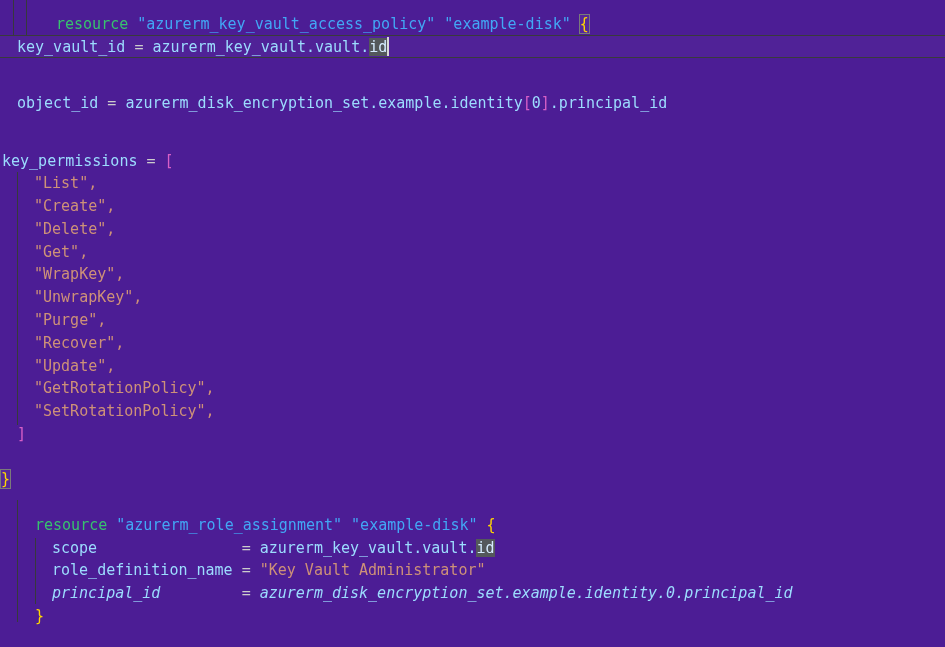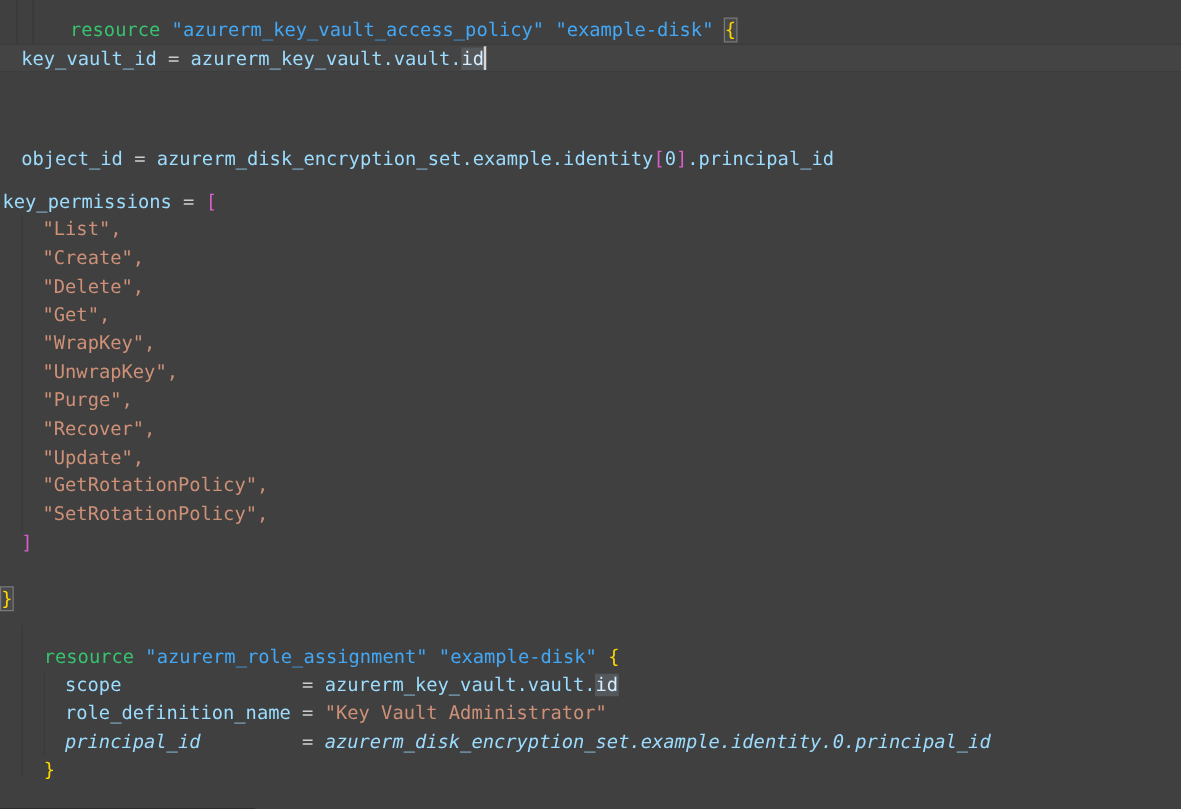--- a/index.html
+++ b/index.html
@@ -1,19 +1,19 @@
 <!DOCTYPE html>
 <html><head>
 <meta charset="utf-8">
 <style>
   html,body{margin:0;padding:0;background:#141414;}
   .editor{
     position:relative;
     width:945px;height:647px;
-    background:#404040;
+    background:#4c1d95;
     overflow:hidden;
     font-family:"DejaVu Sans Mono","Liberation Mono",monospace;
     font-size:15px;
     cursor:text;
   }
   .code-layer{position:absolute;inset:0;}
   .line{
     position:absolute;
     white-space:pre;
     height:23px;
@@ -53,21 +53,21 @@
       <div class="indent-guide" style="left: 13px; top: 0px; height: 36px;"></div>
       <div class="indent-guide" style="left: 26px; top: 0px; height: 36px;"></div>
       <div class="indent-guide" style="left: 17px; top: 172px; height: 253px;"></div>
       <div class="indent-guide" style="left: 17px; top: 500px; height: 122px;"></div>
       <div class="indent-guide" style="left: 35px; top: 538px; height: 66px;"></div>
     </div>
   <div class="code-layer" id="code">
       <div class="line" style="top: 13px; left: 56px;"><span class="kw">resource</span><span class="pu"> </span><span class="ts">"azurerm_key_vault_access_policy"</span><span class="pu"> </span><span class="ts">"example-disk"</span><span class="pu"> </span><span class="brm">{</span></div>
       <div class="line" style="top: 35.77px; left: 17px;"><span class="pr">key_vault_id</span><span class="pu"> = </span><span class="pr">azurerm_key_vault.vault.</span><span class="hl">id</span><span class="caret"></span></div>
       <div class="line" style="top: 58.54px; left: 0px;"></div>
-      <div class="line" style="top: 116px; left: 17px;"><span class="pr">object_id</span><span class="pu"> = </span><span class="pr">azurerm_disk_encryption_set.example.identity</span><span class="bk">[</span><span class="num">0</span><span class="bk">]</span><span class="pr">.principal_id</span></div>
+      <div class="line" style="top: 92px; left: 17px;"><span class="pr">object_id</span><span class="pu"> = </span><span class="pr">azurerm_disk_encryption_set.example.identity</span><span class="bk">[</span><span class="num">0</span><span class="bk">]</span><span class="pr">.principal_id</span></div>
       <div class="line" style="top: 126.85px; left: 0px;"></div>
       <div class="line" style="top: 149.62px; left: 2px;"><span class="pr">key_permissions</span><span class="pu"> = </span><span class="bk">[</span></div>
       <div class="line" style="top: 172.39px; left: 34px;"><span class="st">"List",</span></div>
       <div class="line" style="top: 195.16px; left: 34px;"><span class="st">"Create",</span></div>
       <div class="line" style="top: 217.93px; left: 34px;"><span class="st">"Delete",</span></div>
       <div class="line" style="top: 240.7px; left: 34px;"><span class="st">"Get",</span></div>
       <div class="line" style="top: 263.47px; left: 34px;"><span class="st">"WrapKey",</span></div>
       <div class="line" style="top: 286.24px; left: 34px;"><span class="st">"UnwrapKey",</span></div>
       <div class="line" style="top: 309.01px; left: 34px;"><span class="st">"Purge",</span></div>
       <div class="line" style="top: 331.78px; left: 34px;"><span class="st">"Recover",</span></div>

